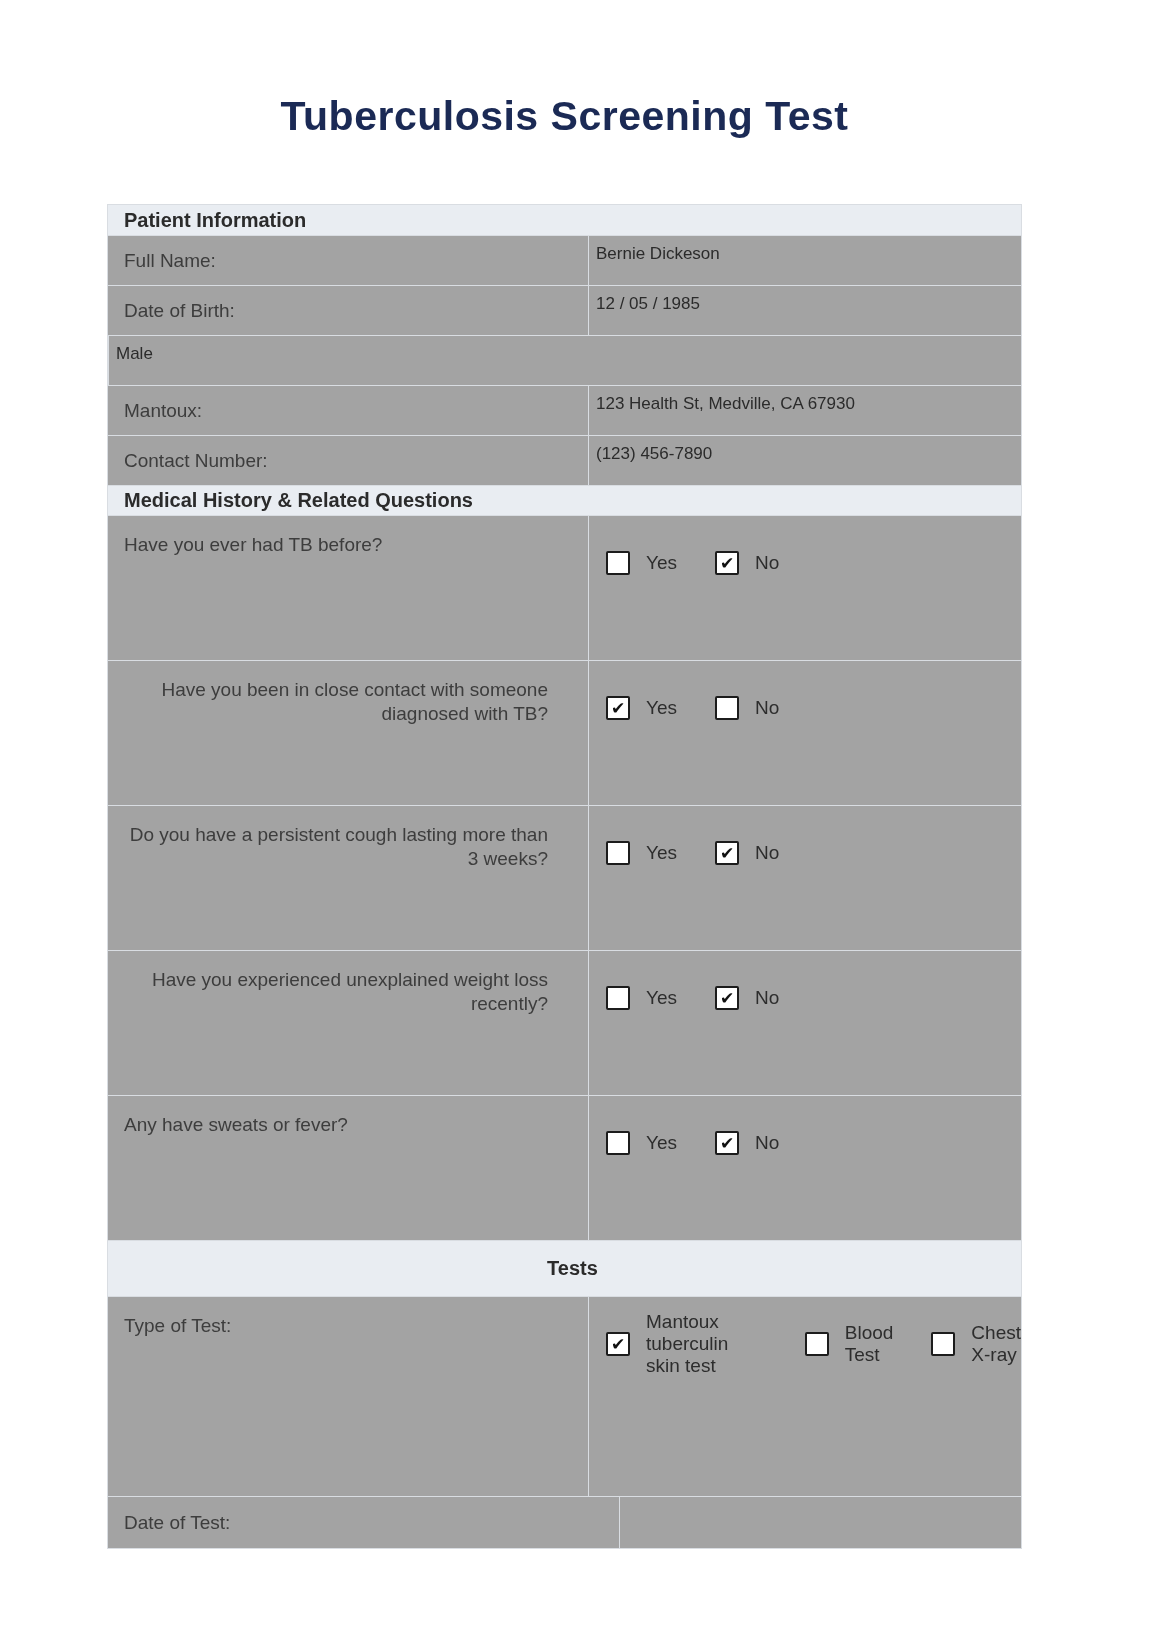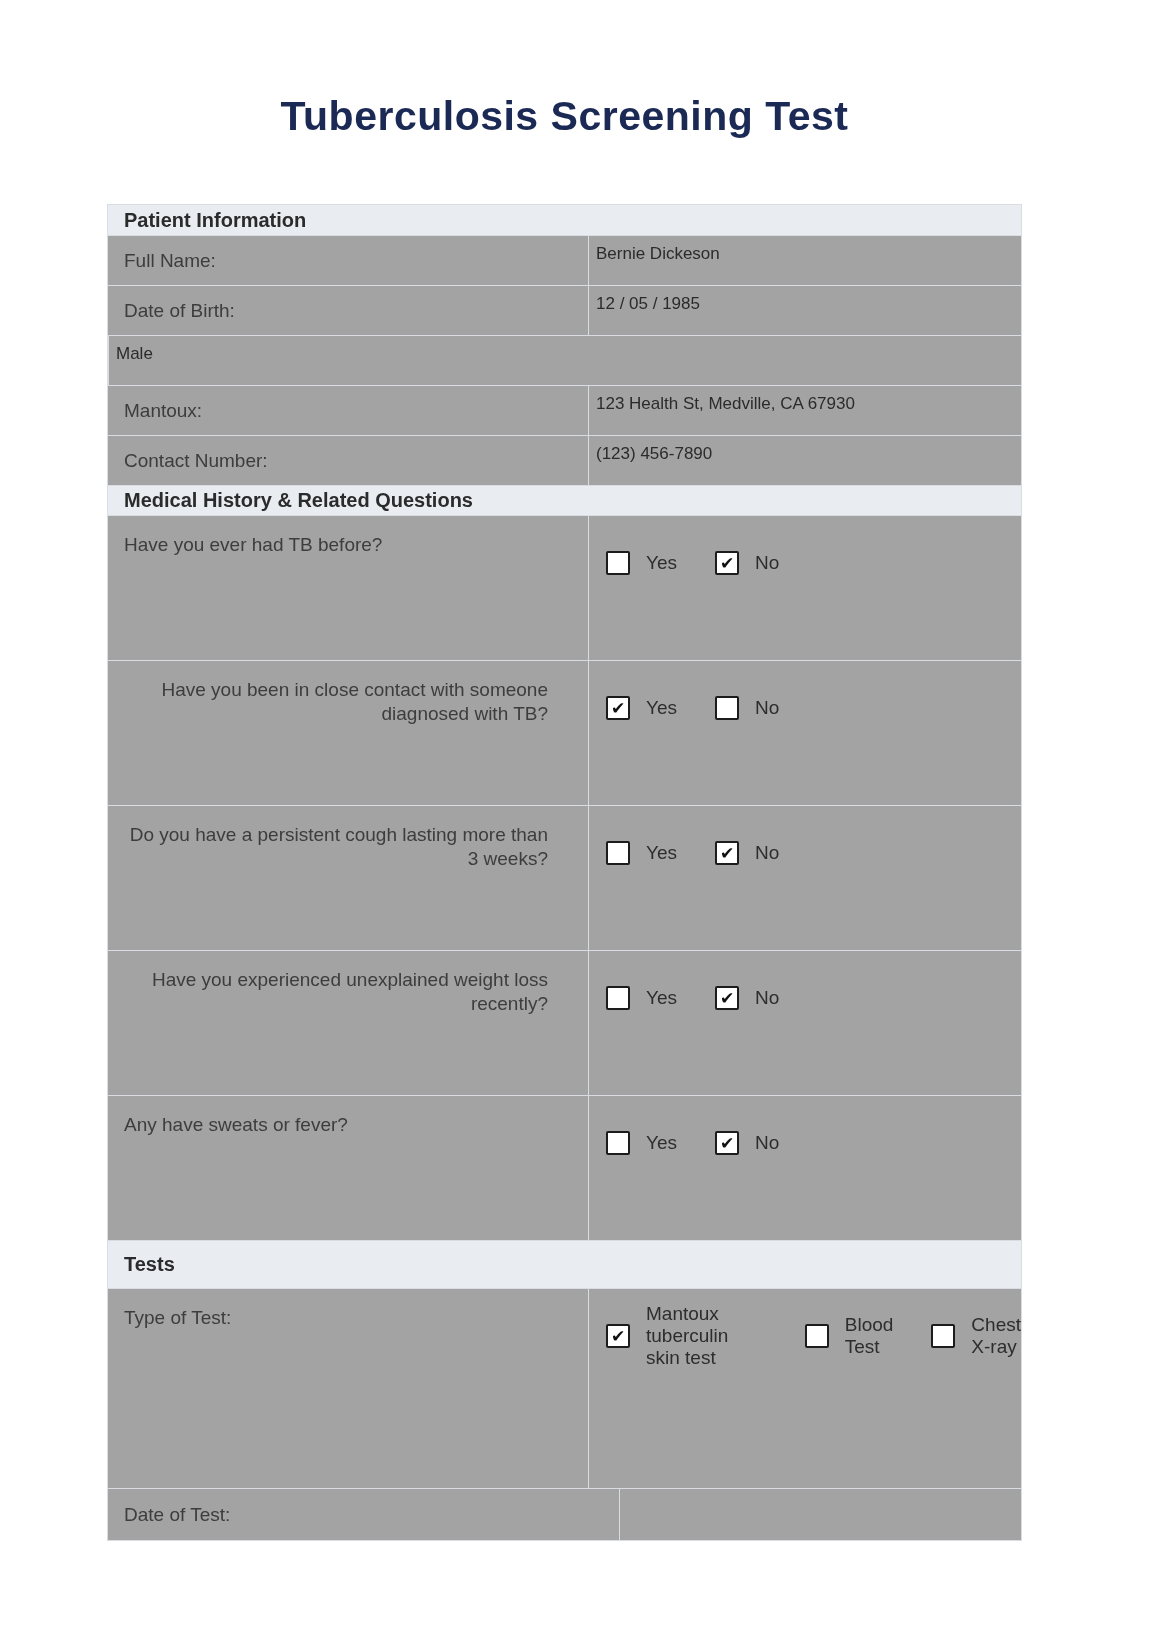--- a/index.html
+++ b/index.html
@@ -40,21 +40,21 @@
   }
   .row + .row { border-top: 1px solid #d9dde2; }
   .section-row {
     display: block;
     background: #e9edf2;
     height: 30px;
     padding-left: 16px;
     display: flex;
     align-items: center;
   }
-  .section-row.tall { height: 48px; }
+  .section-row.tall { height: 56px; justify-content: center; }
   .section-title {
     font-size: 20px;
     font-weight: bold;
     color: #2b2b2b;
   }
   .info-row { height: 50px; }
   .label-cell {
     display: flex;
     align-items: center;
     padding: 0 40px 0 16px;

